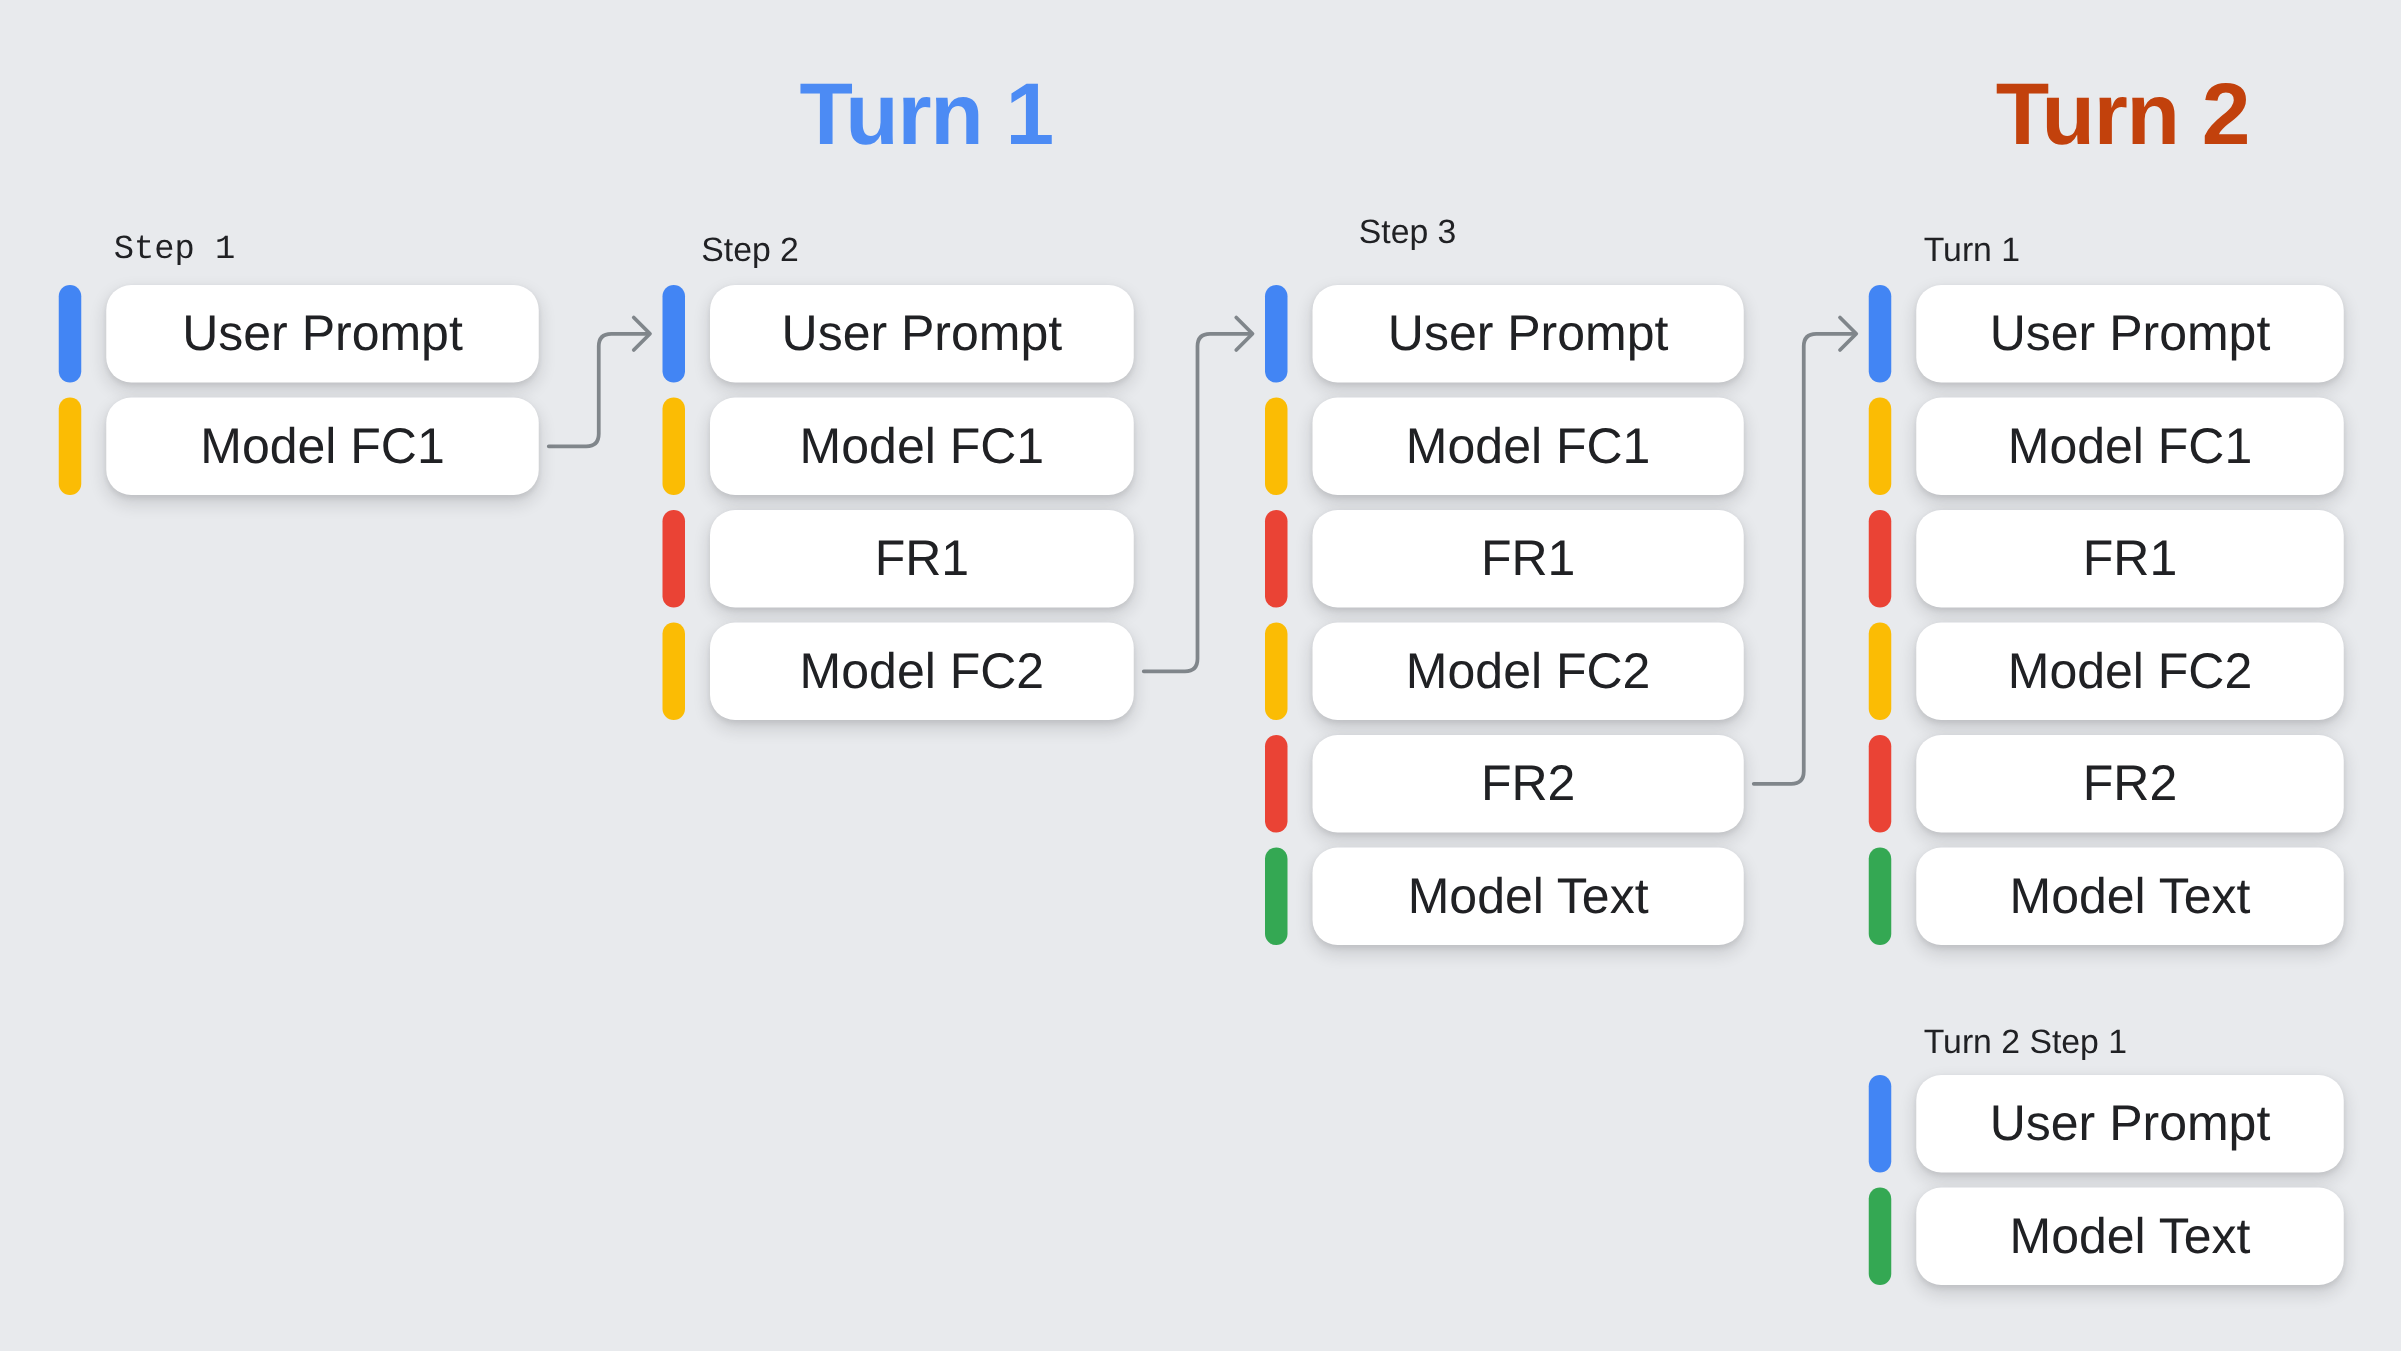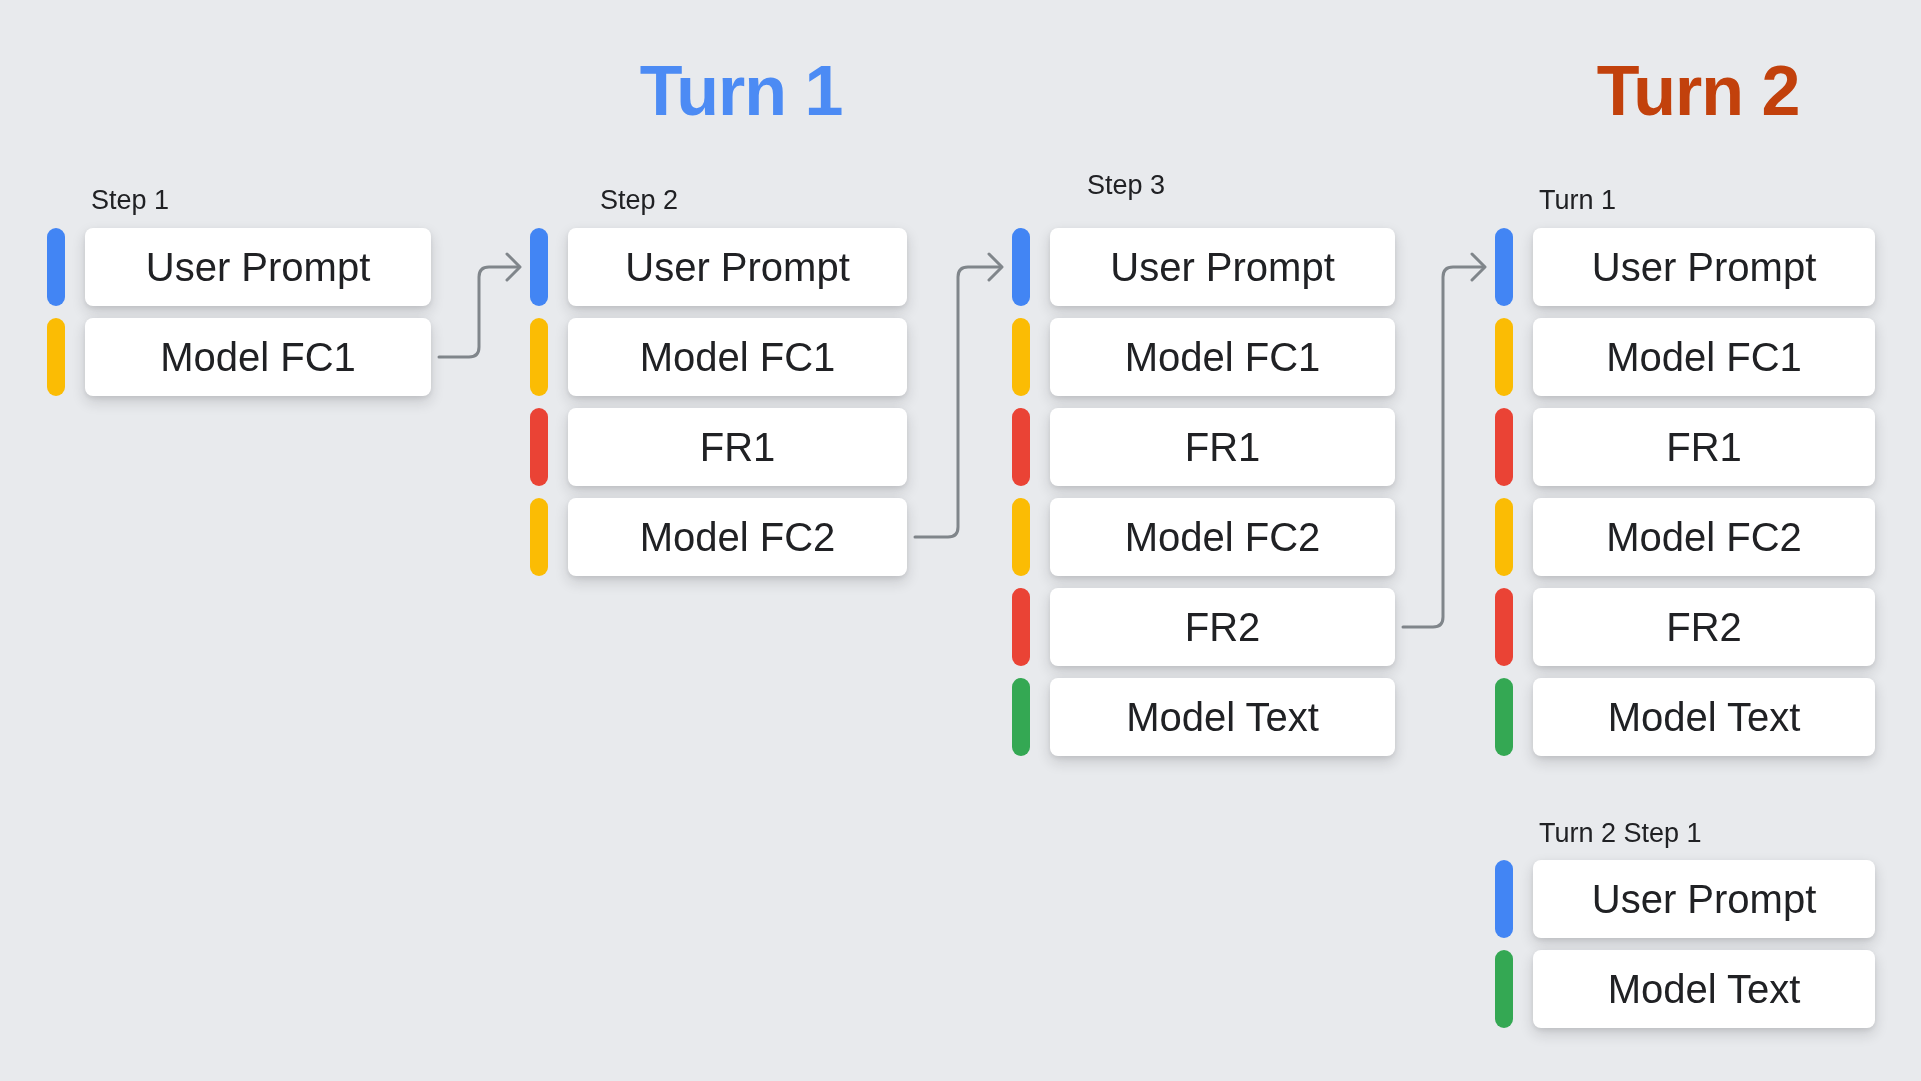--- a/index.html
+++ b/index.html
@@ -35,21 +35,21 @@
   .bar {
     position: absolute;
     width: 18px;
     height: 78px;
     border-radius: 9px;
   }
   .box {
     position: absolute;
     height: 78px;
     background: #FFFFFF;
-    border-radius: 8px;
+    border-radius: 20px;
     display: flex;
     align-items: center;
     justify-content: center;
     font-size: 40px;
     color: #202124;
     box-shadow: 0 6px 14px rgba(32,33,36,0.16), 0 2px 4px rgba(32,33,36,0.08);
     white-space: nowrap;
   }
   #arrow-layer {
     position: absolute;
@@ -73,28 +73,28 @@
       <path d="M 439 357 H 469 Q 479 357 479 347 V 277 Q 479 267 489 267 H 518" class="connector" style="stroke: rgb(128, 134, 139);"></path>
       <path d="M 507 254 L 520 267 L 507 280" class="connector" style="stroke: rgb(128, 134, 139);"></path>
       <path d="M 915 537 H 948 Q 958 537 958 527 V 277 Q 958 267 968 267 H 1000" class="connector" style="stroke: rgb(128, 134, 139);"></path>
       <path d="M 989 254 L 1002 267 L 989 280" class="connector" style="stroke: rgb(128, 134, 139);"></path>
       <path d="M 1403 627 H 1433 Q 1443 627 1443 617 V 277 Q 1443 267 1453 267 H 1483" class="connector" style="stroke: rgb(128, 134, 139);"></path>
       <path d="M 1472 254 L 1485 267 L 1472 280" class="connector" style="stroke: rgb(128, 134, 139);"></path>
     </svg>
   <div class="title" id="title-turn-1" style="left: 741px; top: 56px; color: rgb(76, 139, 244);">Turn 1</div>
   <div class="title" id="title-turn-2" style="left: 1698px; top: 56px; color: #c2410c;">Turn 2</div>
 <div>
-      <div class="group-label" style="left: 91px; top: 185px;">Step 1</div>
+      <div class="group-label" style="left: 91px; top: 185px; font-family: Liberation Mono, monospace;">Step 1</div>
       <div class="bar" style="left: 47px; top: 228px; background: rgb(66, 133, 244);"></div>
       <div class="box" style="left: 85px; top: 228px; width: 346px; background: rgb(255, 255, 255); color: rgb(32, 33, 36);">User Prompt</div>
       <div class="bar" style="left: 47px; top: 318px; background: rgb(251, 188, 4);"></div>
       <div class="box" style="left: 85px; top: 318px; width: 346px; background: rgb(255, 255, 255); color: rgb(32, 33, 36);">Model FC1</div>
     </div>
     <div>
-      <div class="group-label" style="left: 600px; top: 185px;">Step 2</div>
+      <div class="group-label" style="left: 561px; top: 185px;">Step 2</div>
       <div class="bar" style="left: 530px; top: 228px; background: rgb(66, 133, 244);"></div>
       <div class="box" style="left: 568px; top: 228px; width: 339px; background: rgb(255, 255, 255); color: rgb(32, 33, 36);">User Prompt</div>
       <div class="bar" style="left: 530px; top: 318px; background: rgb(251, 188, 4);"></div>
       <div class="box" style="left: 568px; top: 318px; width: 339px; background: rgb(255, 255, 255); color: rgb(32, 33, 36);">Model FC1</div>
       <div class="bar" style="left: 530px; top: 408px; background: rgb(234, 67, 53);"></div>
       <div class="box" style="left: 568px; top: 408px; width: 339px; background: rgb(255, 255, 255); color: rgb(32, 33, 36);">FR1</div>
       <div class="bar" style="left: 530px; top: 498px; background: rgb(251, 188, 4);"></div>
       <div class="box" style="left: 568px; top: 498px; width: 339px; background: rgb(255, 255, 255); color: rgb(32, 33, 36);">Model FC2</div>
     </div>
     <div>

